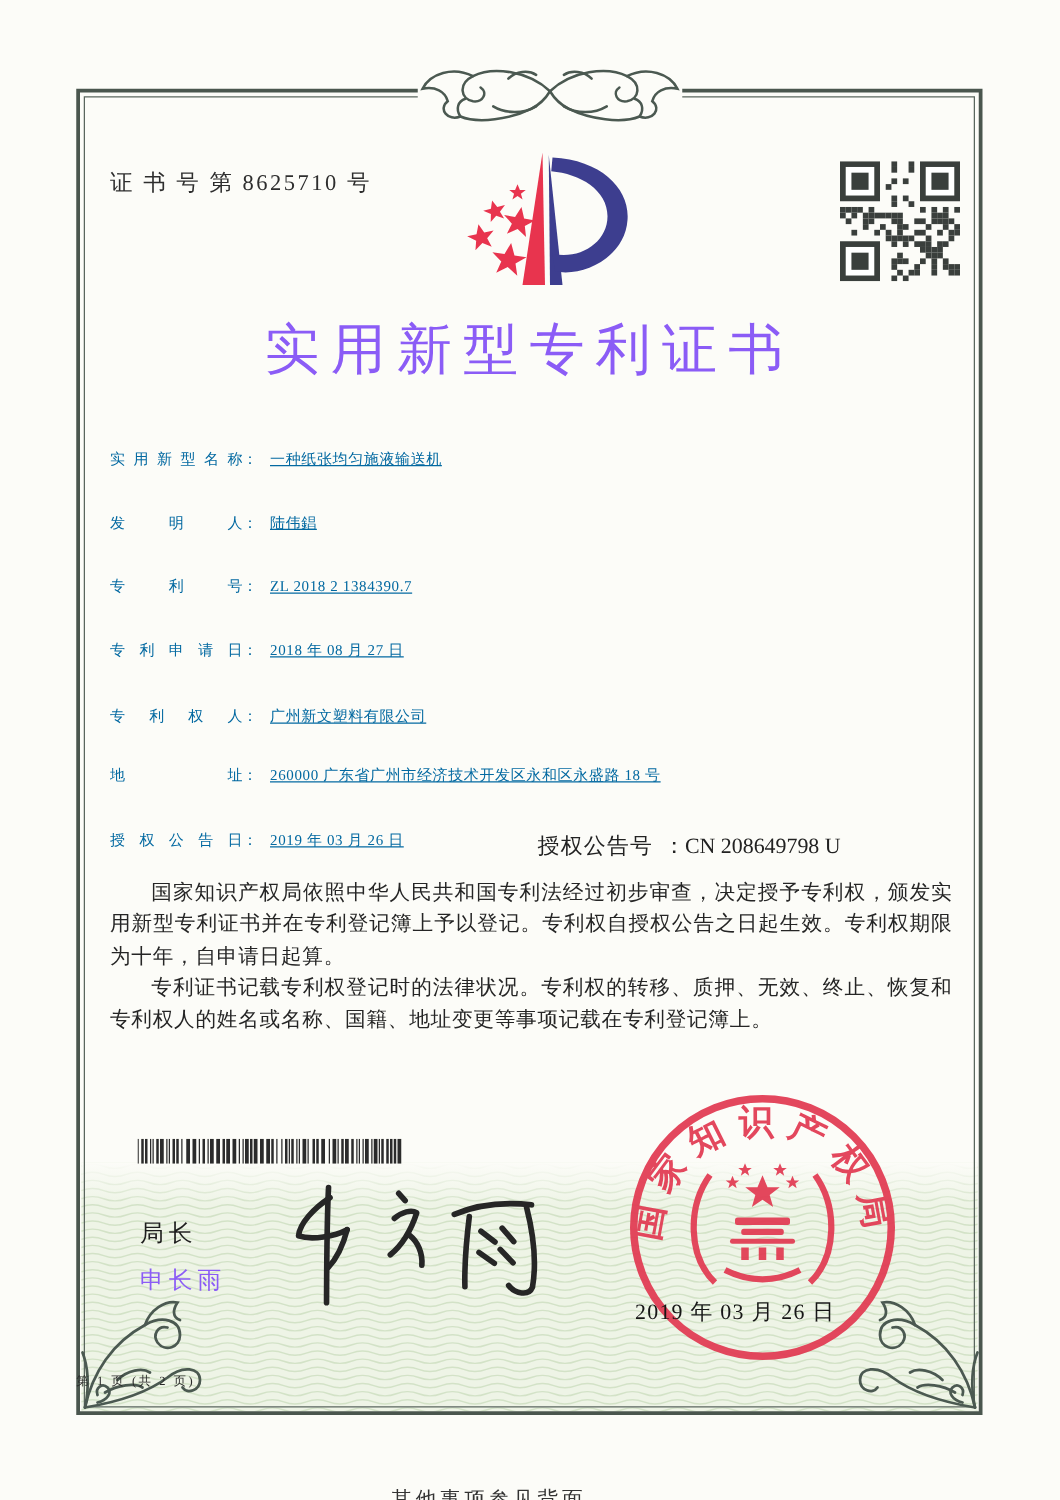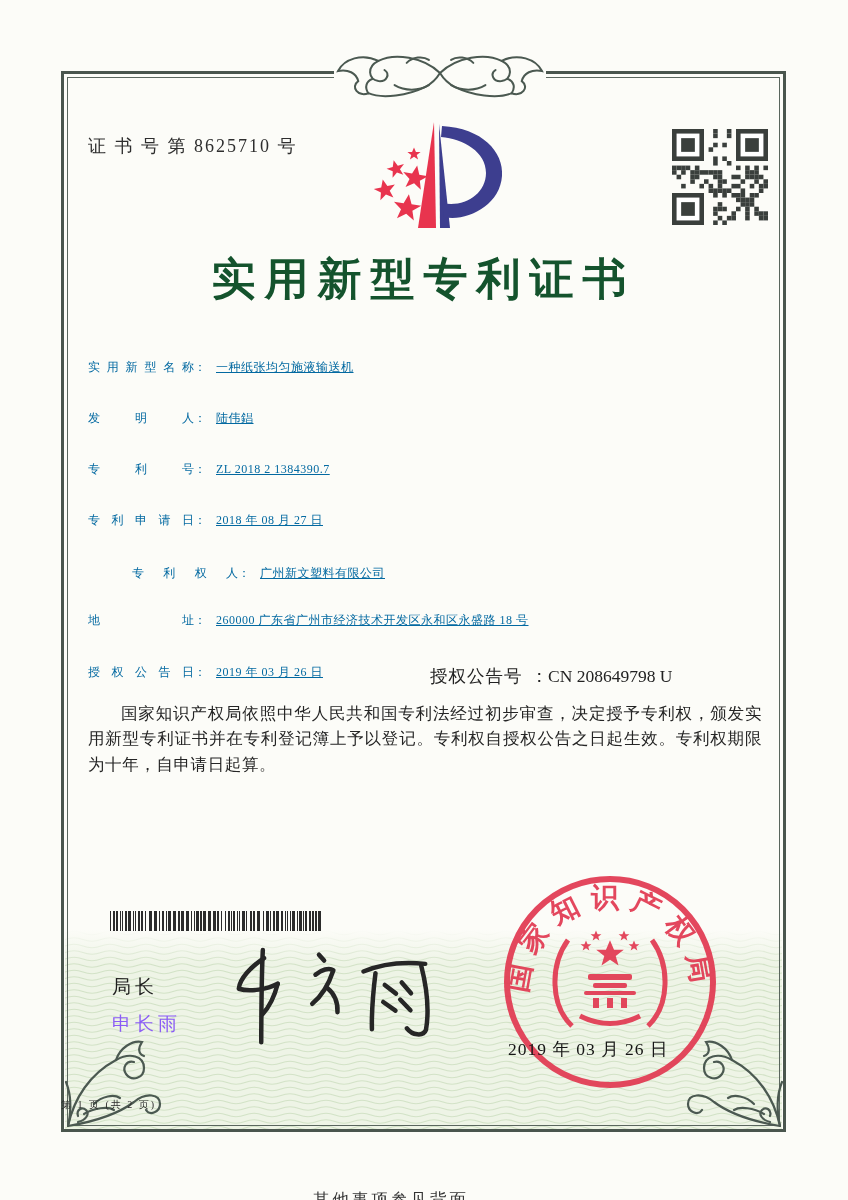--- a/index.html
+++ b/index.html
@@ -30,28 +30,28 @@
   .content{position:absolute;left:0;top:0;width:100%;height:100%;z-index:2;}
 
   .cert-no{position:absolute;left:88px;top:134px;font-size:18px;letter-spacing:2px;color:#2e2e2e;}
 
   .logo{position:absolute;left:352px;top:110px;width:162px;height:128px;}
 
   .qr{position:absolute;left:672px;top:129px;width:96px;height:96px;}
 
   .title{
     position:absolute;left:61px;top:250px;width:725px;text-align:center;
-    font-size:44px;font-weight:700;letter-spacing:9px;color:#14532d;
+    font-size:44px;font-weight:400;letter-spacing:9px;color:#8b5cf6;
   }
 
   .field{position:absolute;left:88px;font-size:12px;color:#0369a1;white-space:nowrap;text-decoration:underline;}
   .field .lbl{display:inline-block;width:106px;text-align:justify;text-align-last:justify;vertical-align:bottom;}
   .field .colon{display:inline-block;margin-right:10px;}
   .field .val{letter-spacing:.5px;}
-  .f0{top:359px;} .f1{top:410px;} .f2{top:461px;} .f3{top:512px;} .f4{top:565px;margin-left:44px;} .f5{top:612px;}
+  .f0{top:359px;} .f1{top:410px;} .f2{top:461px;} .f3{top:512px;} .f4{top:565px;} .f5{top:612px;}
   .grant{top:664px;}
   .grant2{position:absolute;left:430px;top:664px;font-size:17.5px;white-space:nowrap;}
   .grant2 .lbl2{letter-spacing:1px;margin-right:8px;}
 
   .paras{
     position:absolute;left:88px;top:701px;width:674px;
     font-size:16.5px;line-height:25.4px;letter-spacing:.6px;color:#252525;
   }
   .paras p{margin:0;text-indent:2em;text-align:justify;}
 
@@ -314,20 +314,21 @@
 
     <div class="field grant">
       <span class="lbl">授权公告日</span><span class="colon">：</span><span class="val">2019 年 03 月 26 日</span>
     </div>
     <div class="grant2">
       <span class="lbl2">授权公告号</span><span>：</span><span class="val">CN 208649798 U</span>
     </div>
 
     <div class="paras">
       <p>国家知识产权局依照中华人民共和国专利法经过初步审查，决定授予专利权，颁发实用新型专利证书并在专利登记簿上予以登记。专利权自授权公告之日起生效。专利权期限为十年，自申请日起算。</p>
+      <p>专利证书记载专利权登记时的法律状况。专利权的转移、质押、无效、终止、恢复和专利权人的姓名或名称、国籍、地址变更等事项记载在专利登记簿上。</p>
     </div>
 
     <svg class="barcode" id="barcodesvg" viewBox="0 0 214 20" preserveAspectRatio="none">
         <rect x="0" y="0" width="1" height="20" fill="#2b2b2b"></rect>
         <rect x="3" y="0" width="2" height="20" fill="#2b2b2b"></rect>
         <rect x="6" y="0" width="2" height="20" fill="#2b2b2b"></rect>
         <rect x="10" y="0" width="1" height="20" fill="#2b2b2b"></rect>
         <rect x="12" y="0" width="1" height="20" fill="#2b2b2b"></rect>
         <rect x="15" y="0" width="2" height="20" fill="#2b2b2b"></rect>
         <rect x="18" y="0" width="3" height="20" fill="#2b2b2b"></rect>

